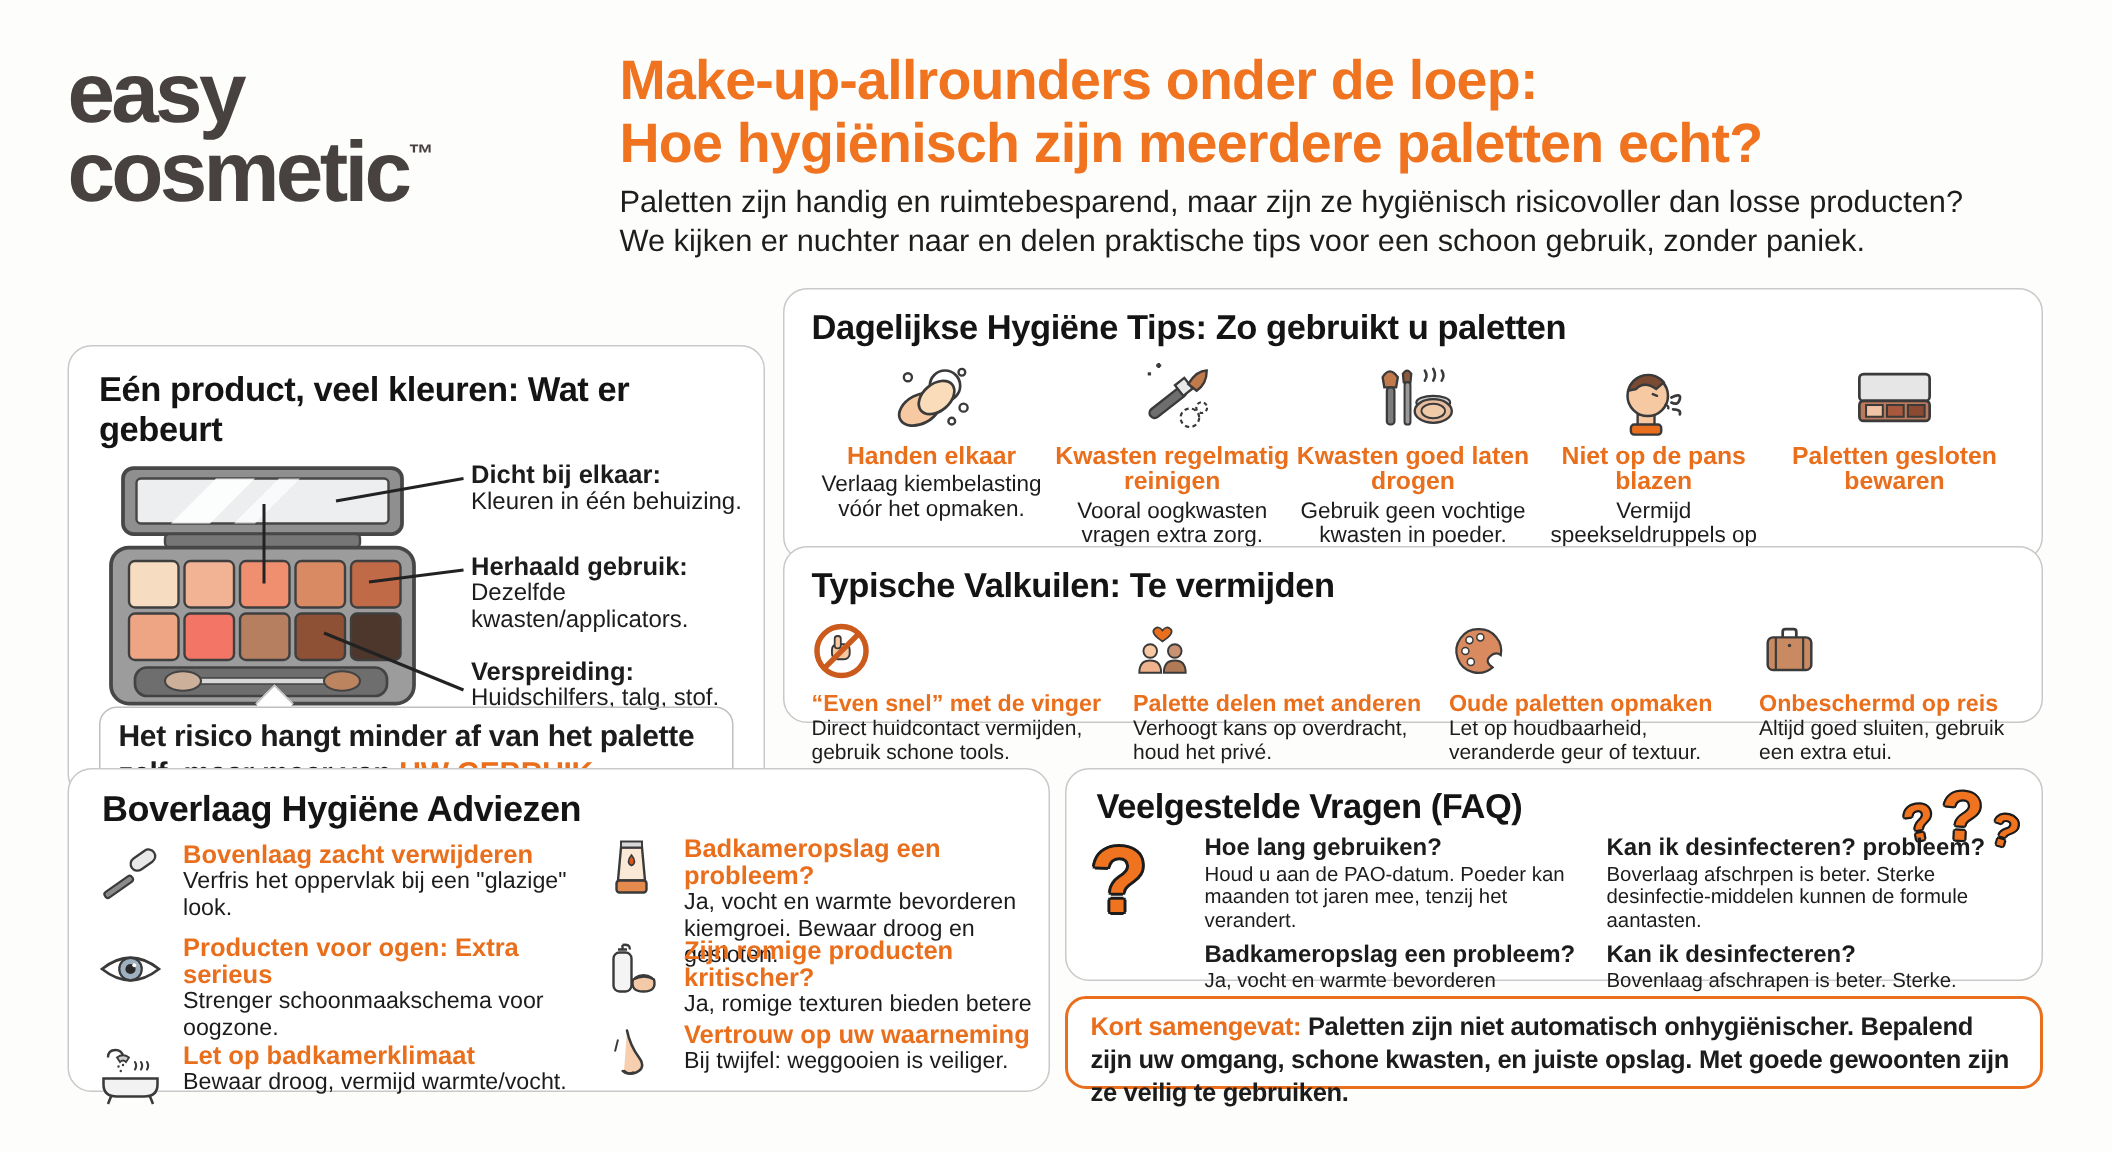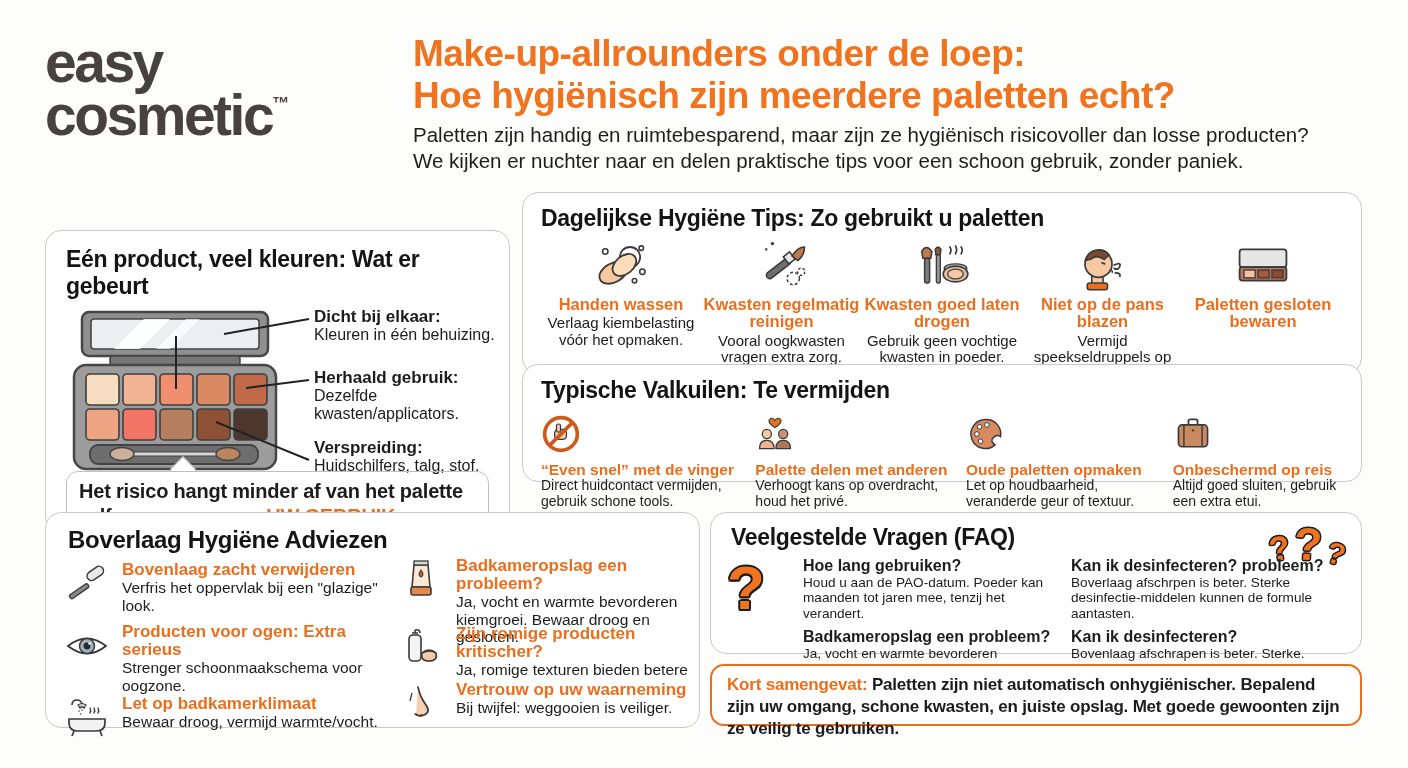--- a/index.html
+++ b/index.html
@@ -156,21 +156,21 @@
           <svg width="54" height="54" viewBox="0 0 48 48">
             <circle cx="32" cy="17" r="9" fill="#fff" stroke="#3a3a3a" stroke-width="1.6"></circle>
             <ellipse cx="17" cy="31" rx="13" ry="8.5" fill="#f6c9a3" stroke="#3a3a3a" stroke-width="1.6" transform="rotate(-28 17 31)"></ellipse>
             <ellipse cx="27" cy="24" rx="12" ry="8" fill="#fadcba" stroke="#3a3a3a" stroke-width="1.6" transform="rotate(-40 27 24)"></ellipse>
             <circle cx="10" cy="12" r="2.4" fill="none" stroke="#3a3a3a" stroke-width="1.4"></circle>
             <circle cx="42" cy="9" r="2" fill="none" stroke="#3a3a3a" stroke-width="1.4"></circle>
             <circle cx="43" cy="30" r="2.4" fill="none" stroke="#3a3a3a" stroke-width="1.4"></circle>
             <circle cx="36" cy="38" r="2" fill="none" stroke="#3a3a3a" stroke-width="1.4"></circle>
           </svg>
         </div>
-        <h3>Handen wassen</h3>
+        <h3>Handen elkaar</h3>
         <p>Verlaag kiembelasting vóór het opmaken.</p>
       </div>
 
       <div class="tip">
         <div class="ticon">
           <svg width="54" height="54" viewBox="0 0 48 48">
             <rect x="8" y="24" width="26" height="6" rx="3" fill="#6e6e6e" stroke="#3a3a3a" stroke-width="1.4" transform="rotate(-38 21 27)"></rect>
             <rect x="27" y="14" width="7" height="8" fill="#e8e8e8" stroke="#3a3a3a" stroke-width="1.4" transform="rotate(-38 30 18)"></rect>
             <path d="M33 16 q5 -8 11 -8 q0 8 -6 12 z" fill="#c07a4c" stroke="#3a3a3a" stroke-width="1.4"></path>
             <path d="M9 10 l2 0 M10 9 l0 2 M14 5 l3 0 M15.5 3.5 l0 3" stroke="#3a3a3a" stroke-width="1.5"></path>

